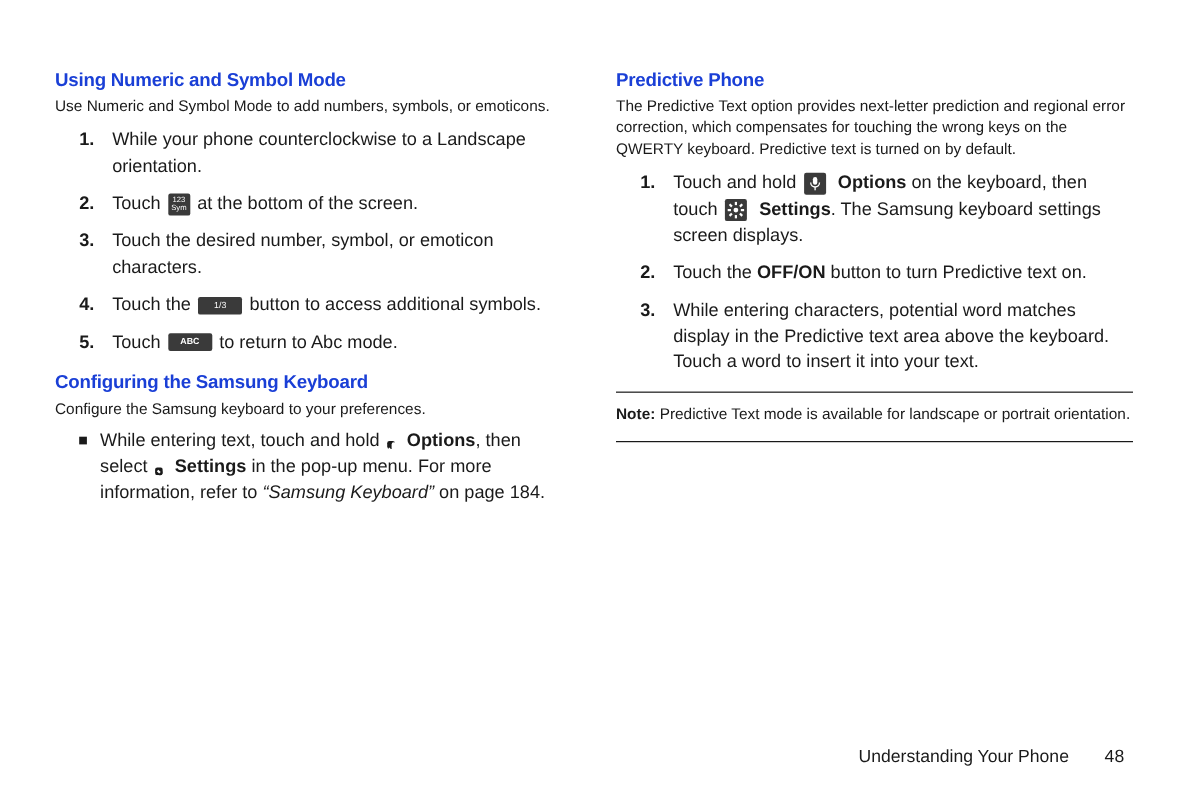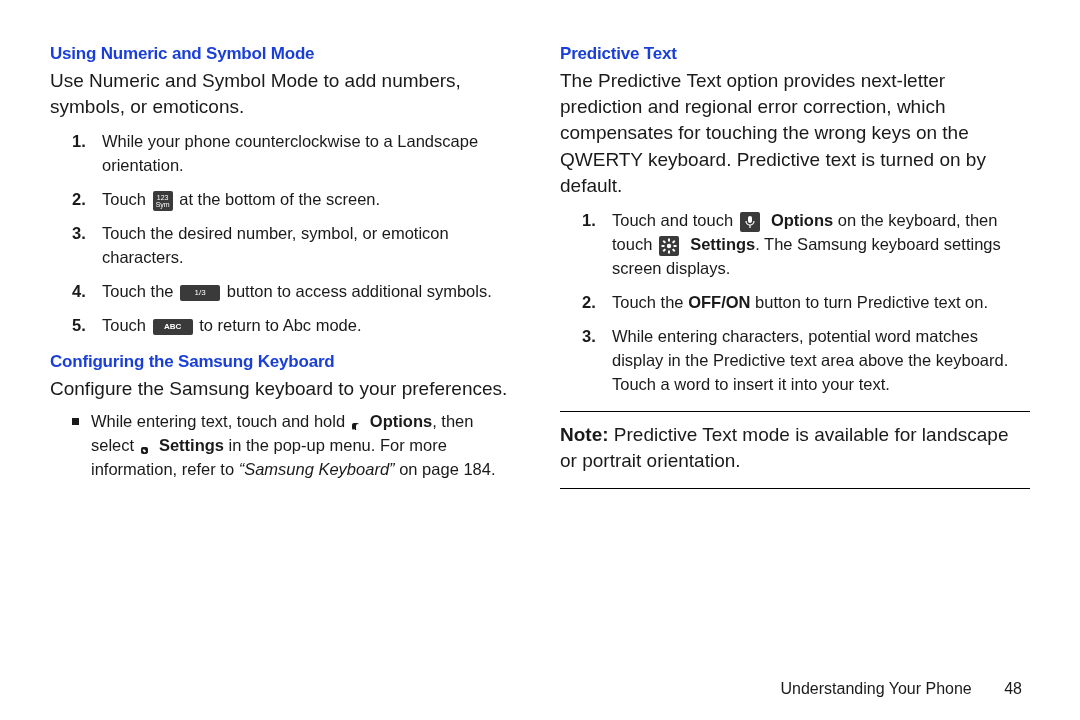--- a/index.html
+++ b/index.html
@@ -18,30 +18,31 @@
     padding: 44px 50px 30px 50px;
     position: relative;
   }
   .cols {
     display: flex;
     gap: 40px;
   }
   .col {
     flex: 1;
     min-width: 0;
+    margin-top: 19px;
   }
   .section-h {
     color: #1a3fd6;
     font-weight: 700;
     font-size: 17px;
     margin: 0 0 4px 0;
     letter-spacing: -0.2px;
   }
   .body-text {
-    font-size: 19px;
+    font-size: 14px;
     line-height: 1.38;
     margin: 0 0 10px 0;
   }
   ol.num {
     list-style: none;
     padding: 0;
     margin: 6px 0 14px 0;
   }
   ol.num > li {
     display: flex;
@@ -190,28 +191,28 @@
                   </g>
                 </svg>
             </span>
             <span class="bold">&nbsp;<span>Settings</span></span><span> in the pop-up menu. </span><span>For more information, refer to </span><span class="ital">“Samsung Keyboard”</span><span> on page </span><span>184</span><span>.</span>
           </span>
         </li>
       </ul>
     </div>
 
     <div class="col">
-      <p class="section-h">Predictive Text</p>
+      <p class="section-h">Predictive Phone</p>
       <p class="body-text">The Predictive Text option provides next-letter prediction and regional error correction, which compensates for touching the wrong keys on the QWERTY keyboard. Predictive text is turned on by default.</p>
 
       <ol class="num">
         <li>
           <span class="n">1.</span>
           <span>
-            <span>Touch and touch </span>
+            <span>Touch and hold </span>
             <span class="icon sq icon-dark">
               <svg class="mic-svg" viewBox="0 0 12 14">
                   <rect x="4" y="1" width="4" height="7" rx="2" fill="#fff"></rect>
                   <path d="M2 6a4 4 0 0 0 8 0" stroke="#fff" stroke-width="1.2" fill="none"></path>
                   <rect x="5.4" y="10" width="1.2" height="3" fill="#fff"></rect>
                 </svg>
             </span>
             <span class="bold">&nbsp;<span>Options</span></span><span> on the keyboard, then touch </span><span class="icon sq icon-dark">
               <svg class="gear-svg" viewBox="0 0 16 16">
                   <circle cx="8" cy="8" r="2.2" fill="#fff"></circle>

